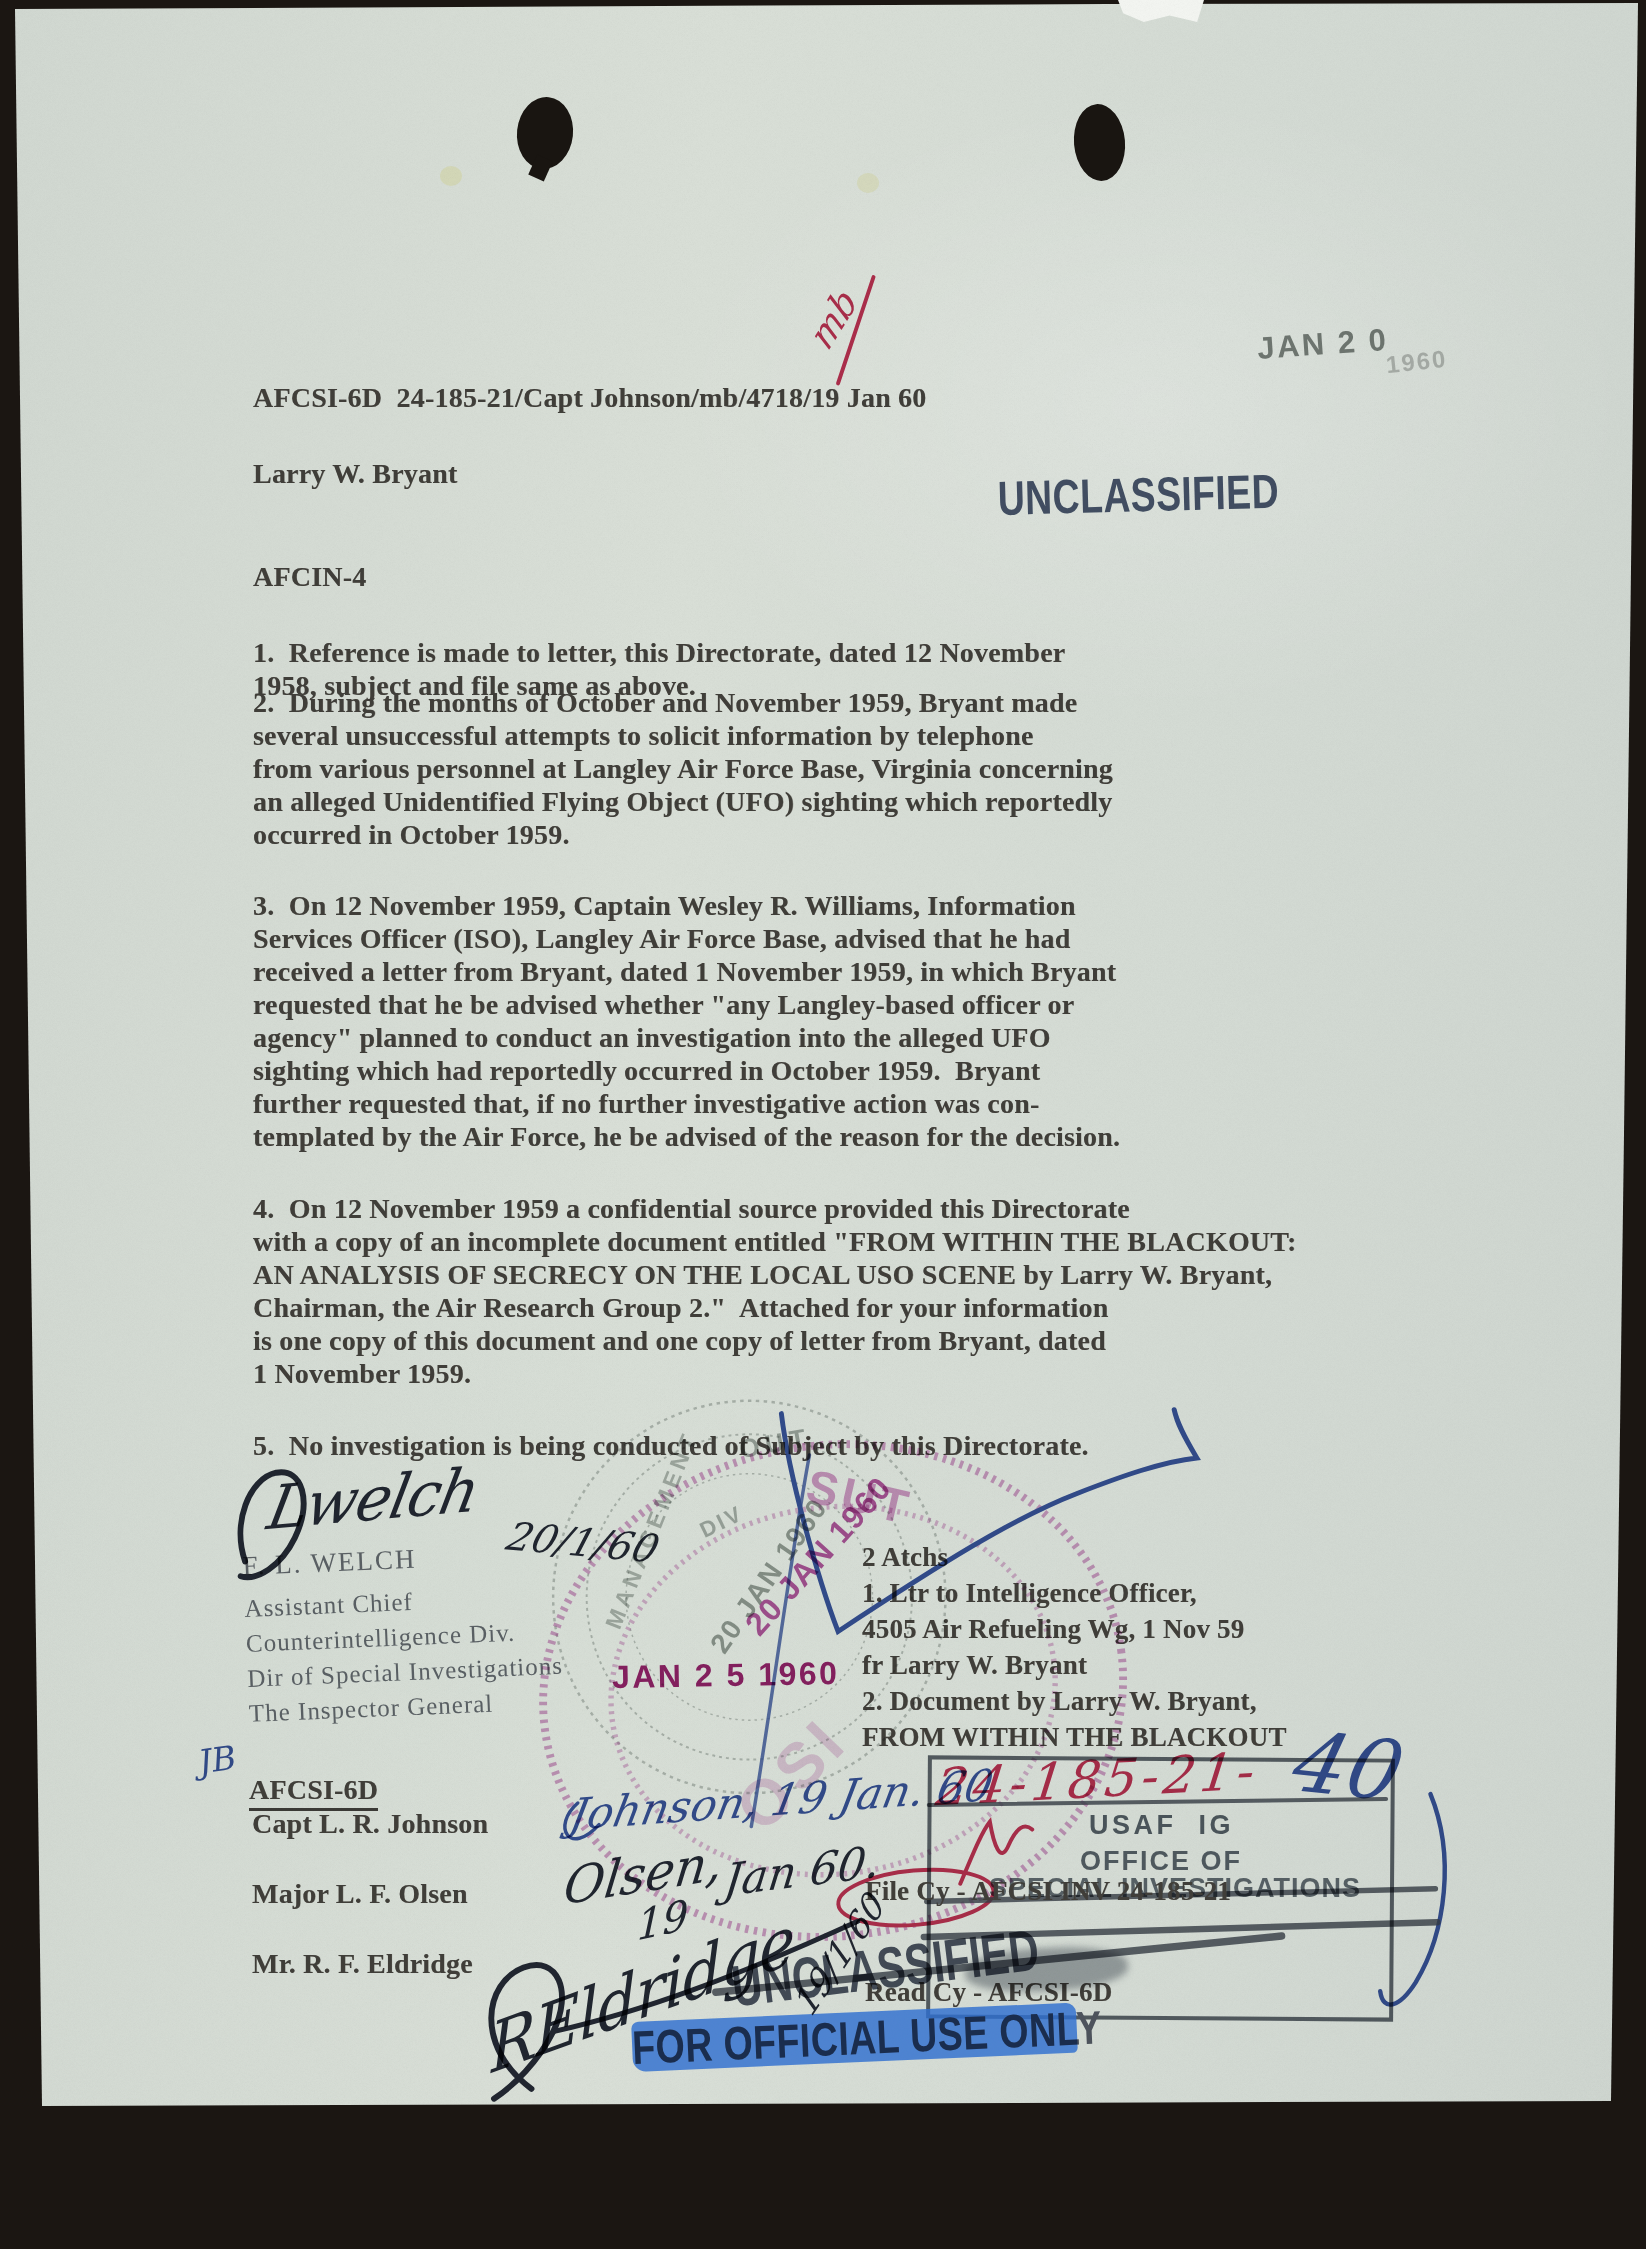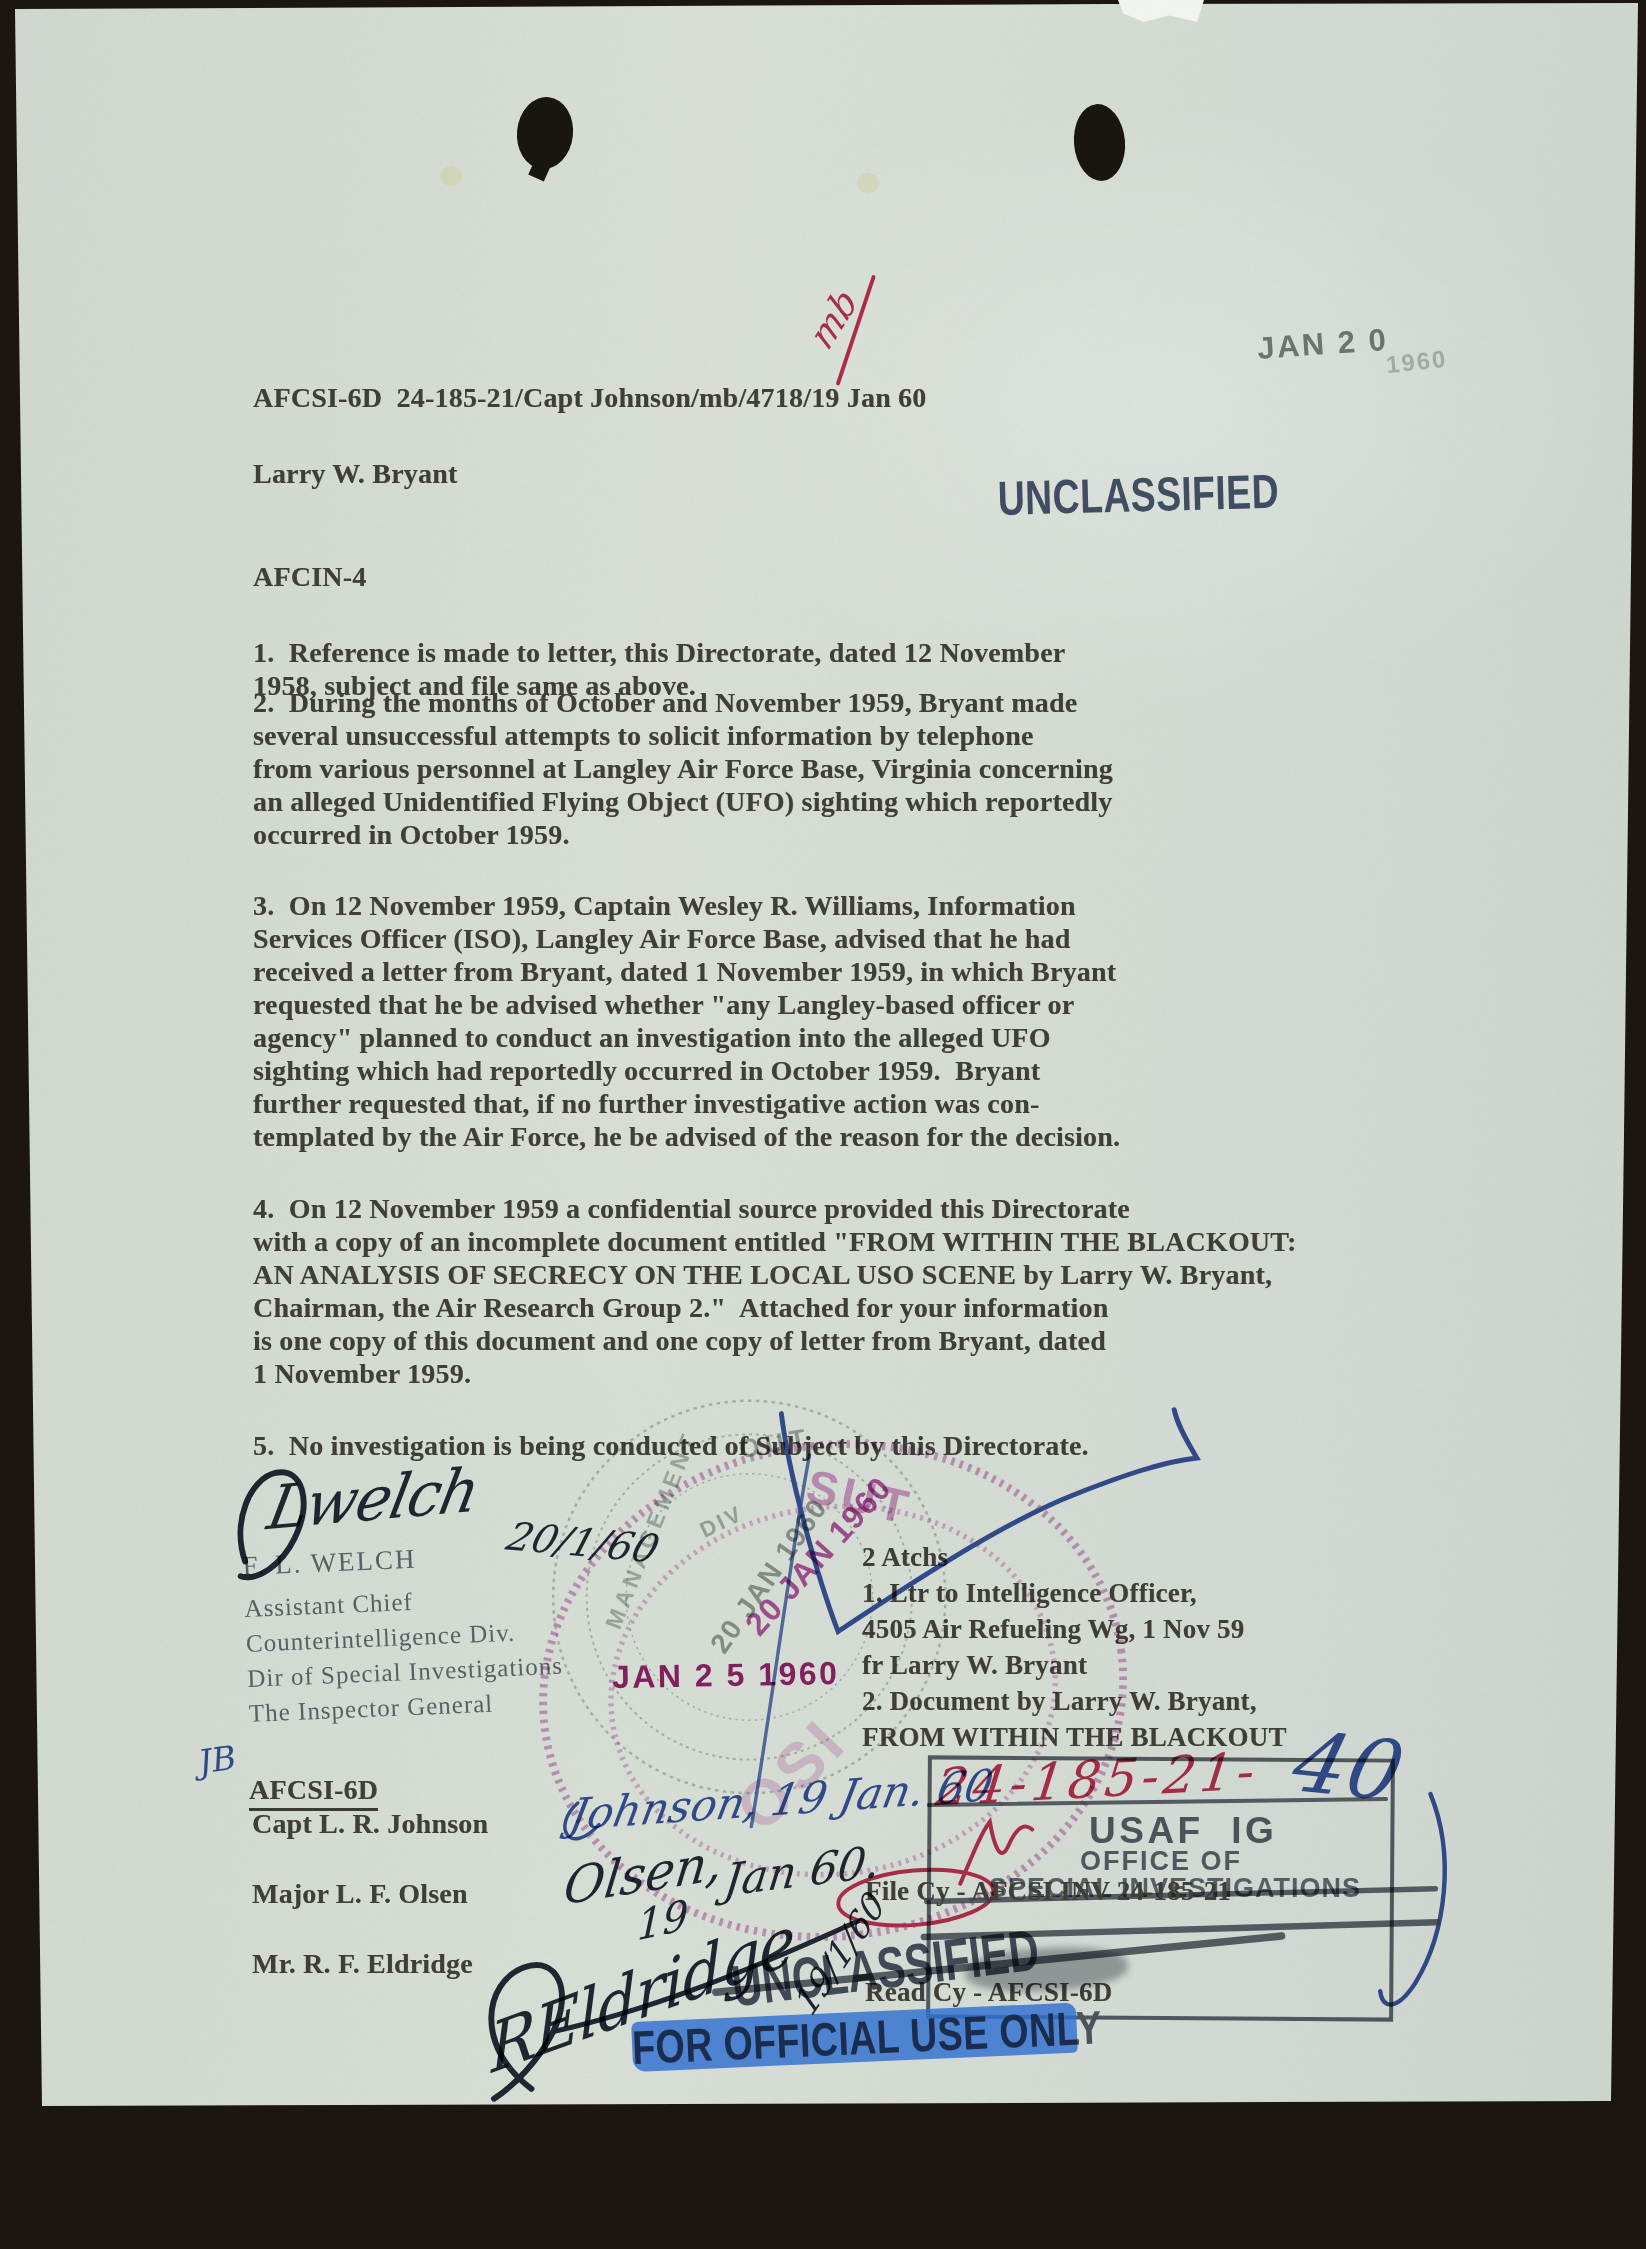--- a/index.html
+++ b/index.html
@@ -167,21 +167,21 @@
               transform:rotate(13deg);transform-origin:left top;">SUT</div>
   <div class="el stamp" style="left:738px;top:1618px;font-size:32px;letter-spacing:1px;color:rgba(168,48,142,.8);
               transform:rotate(-48deg);transform-origin:left top;">20 JAN 1960</div>
   <div class="el stamp" style="left:721px;top:1794px;font-size:64px;letter-spacing:5px;color:rgba(186,80,168,.26);
               transform:rotate(-46deg);transform-origin:left top;">OSI</div>
   <div class="el stamp" style="left:612px;top:1657px;font-size:32px;letter-spacing:2.5px;color:#9c2470;
               transform:rotate(-1deg);">JAN 2 5 1960</div>
 
   <div class="el" style="left:927px;top:1757px;width:459px;height:255px;border:4px solid rgba(62,70,80,.82);
               transform:rotate(.4deg);mix-blend-mode:multiply;"></div>
-  <div class="el stamp" style="left:1089px;top:1810px;font-size:37px;letter-spacing:3.5px;color:rgba(66,76,88,.88);white-space:pre;">USAF  IG</div>
+  <div class="el stamp" style="left:1089px;top:1810px;font-size:27px;letter-spacing:3.5px;color:rgba(66,76,88,.88);white-space:pre;">USAF  IG</div>
   <div class="el stamp" style="left:1080px;top:1846px;font-size:27px;letter-spacing:2px;color:rgba(66,76,88,.85);text-align:center;">OFFICE OF</div>
   <div class="el stamp" style="left:989px;top:1873px;font-size:27px;letter-spacing:1px;color:rgba(66,76,88,.8);">SPECIAL INVESTIGATIONS</div>
 
   <div class="el typed typed-sm" style="left:865px;top:1873px;">File Cy - AFCSI INV 24-185-21</div>
   <div class="el typed typed-sm" style="left:865px;top:1946px;margin-top:28px;">Read Cy - AFCSI-6D</div>
   <div class="el" style="left:965px;top:1948px;width:163px;height:43px;background:rgba(58,66,80,.42);
               border-radius:45%;filter:blur(3.5px);transform:rotate(-3deg);mix-blend-mode:multiply;"></div>
 
   <div class="el stamp" style="left:728px;top:1953px;font-size:58px;color:#3a4254;opacity:.9;
               transform:rotate(-7deg) scaleX(.72);transform-origin:left top;">UNCLASSIFIED</div>

